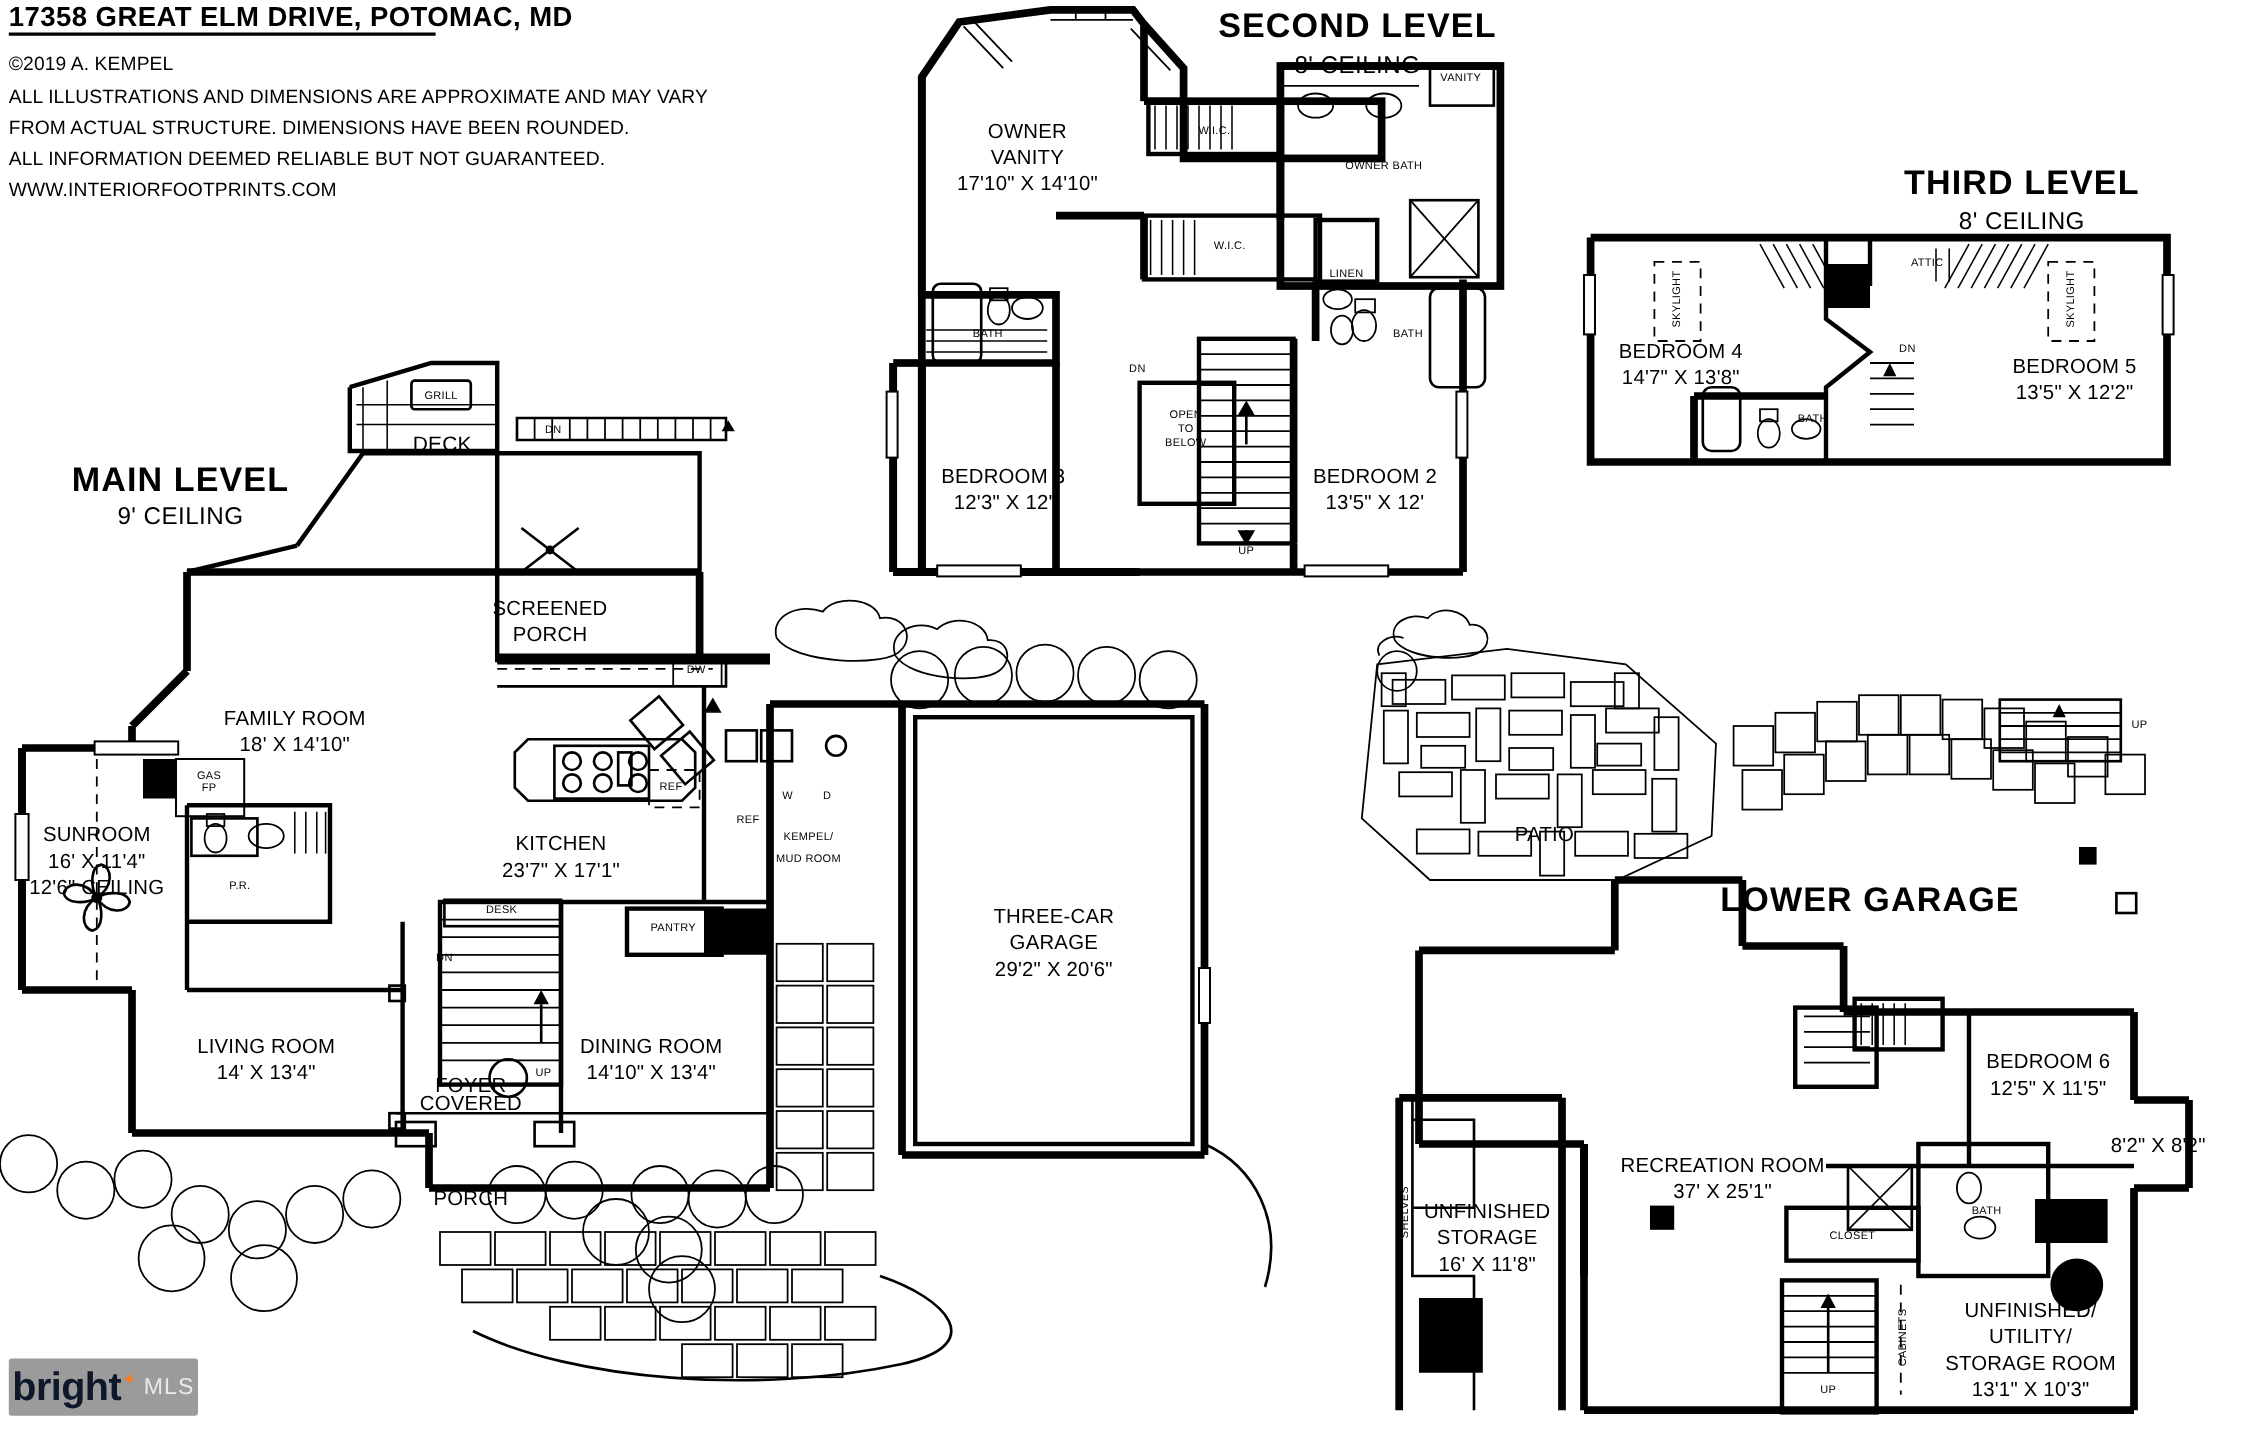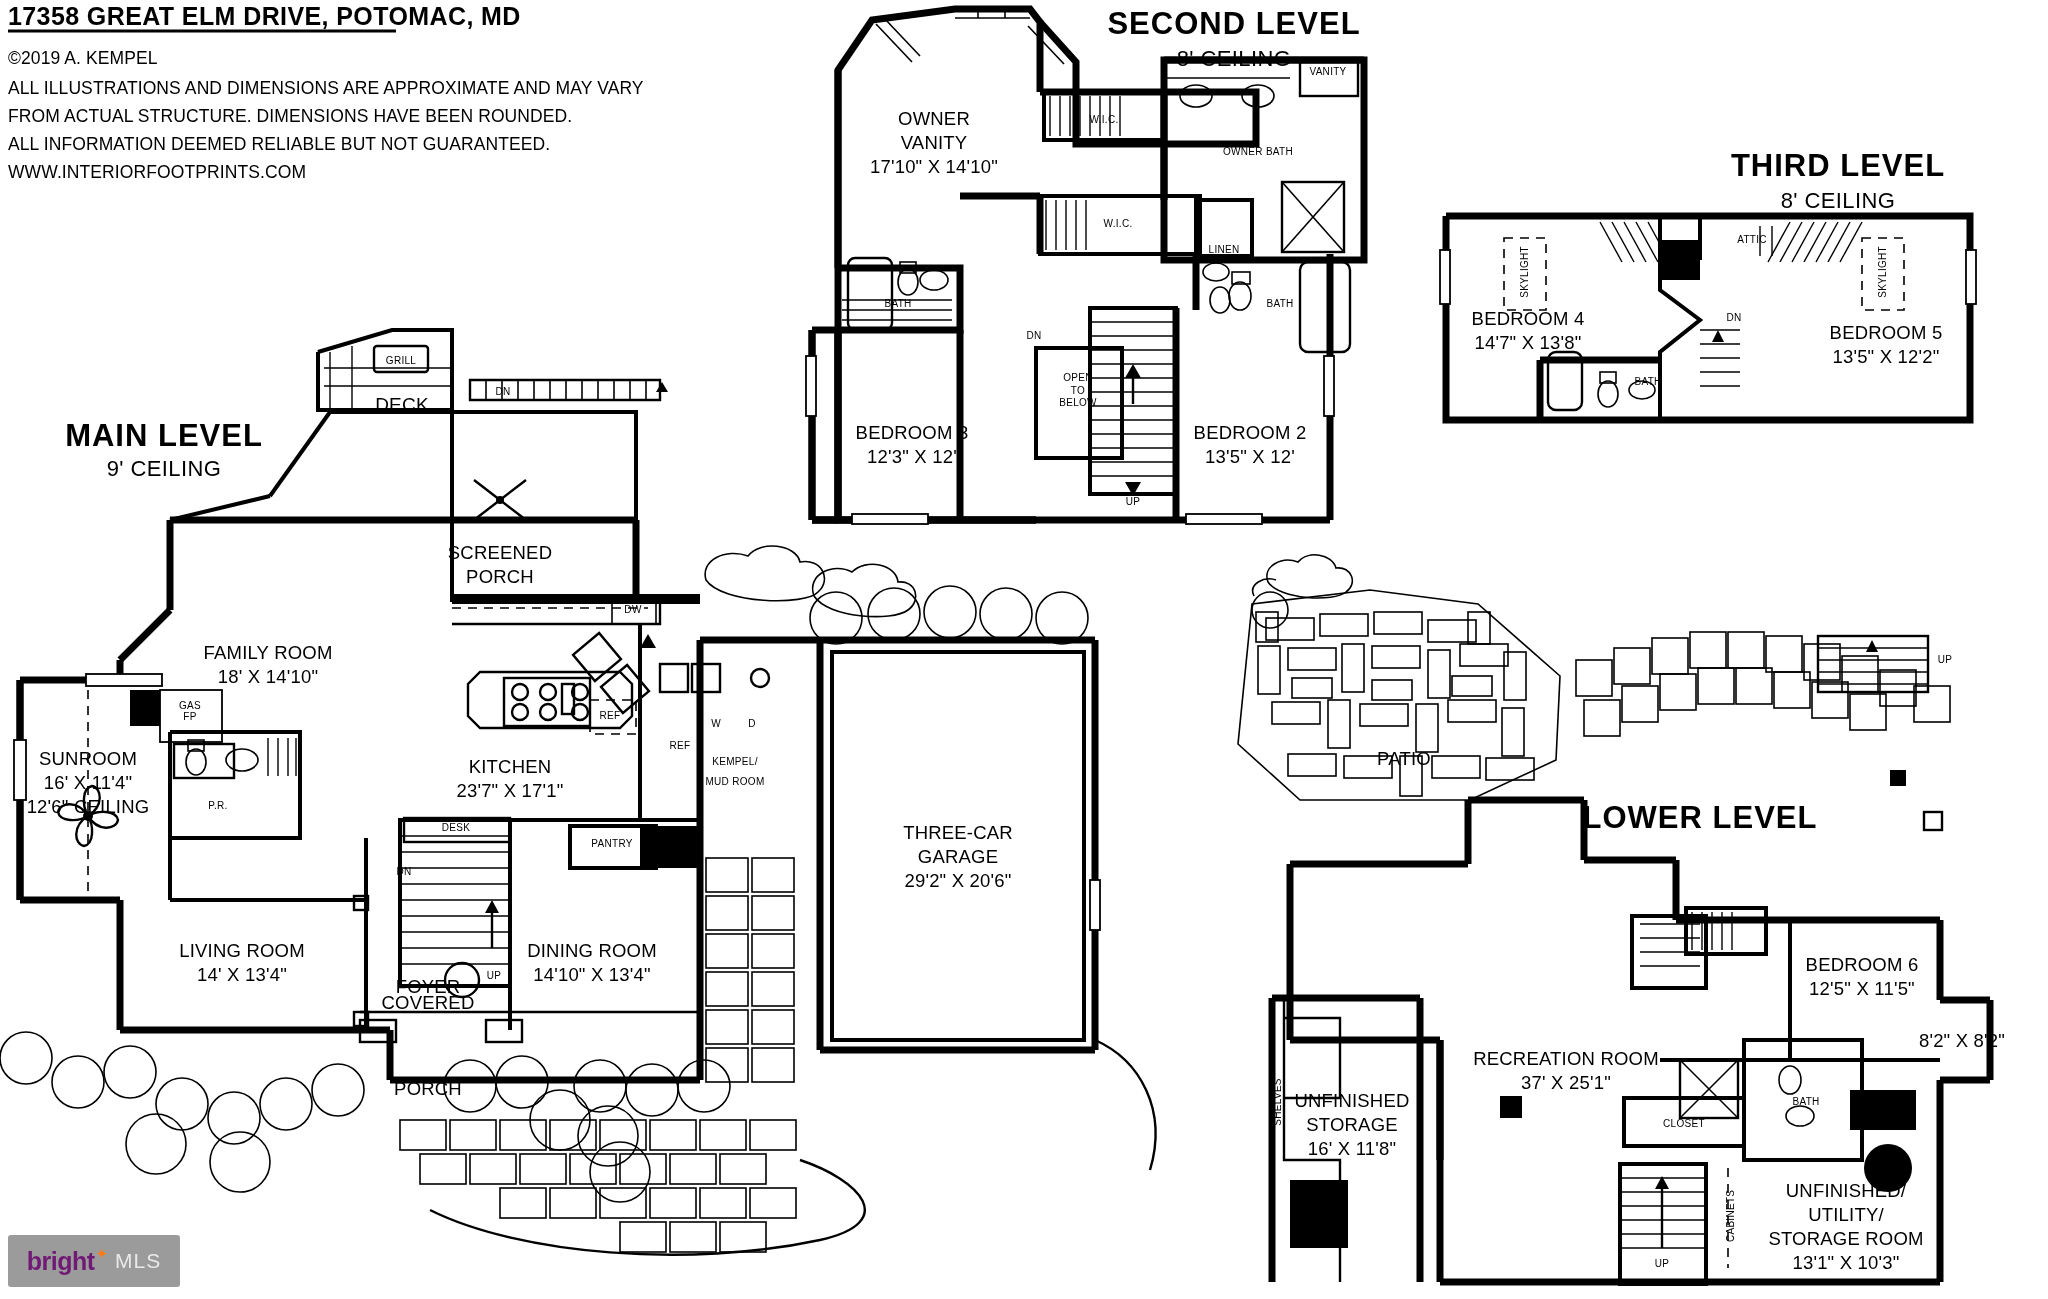--- a/index.html
+++ b/index.html
@@ -24,21 +24,21 @@
   .room{font-size:18.5px;letter-spacing:.2px;}
   .room-b{font-size:19px;letter-spacing:.2px;}
   .small{font-size:10px;letter-spacing:.3px;}
   .tiny{font-size:10px;letter-spacing:.3px;}
   .vert{transform:translateX(-50%) rotate(-90deg);transform-origin:center center;}
 
   
   .wm{position:absolute;left:8px;top:1235px;width:172px;height:52px;
       background:#9b9b9b;border-radius:3px;display:flex;align-items:center;
       justify-content:center;gap:4px;}
-  .wm .b{color:#701a75;font-size:25px;font-weight:700;letter-spacing:-.5px;}
+  .wm .b{color:#0f172a;font-size:36px;font-weight:700;letter-spacing:-.5px;}
   .wm .star{color:#ff7a18;font-size:15px;position:relative;top:-7px;left:-3px;}
   .wm .m{color:#e9e9e9;font-size:21px;letter-spacing:1px;}
 </style>
 </head>
 <body>
 
 <div class="canvas">
 
 <svg class="plan" viewBox="0 0 2048 1299">
   <defs>
@@ -638,21 +638,21 @@
 
 <div class="txt level-title ctr" style="left:164px;top:418px;">MAIN LEVEL</div>
 <div class="txt level-sub ctr" style="left:164px;top:456px;">9' CEILING</div>
 
 <div class="txt level-title ctr" style="left:1234px;top:6px;">SECOND LEVEL</div>
 <div class="txt level-sub ctr" style="left:1234px;top:46px;">8' CEILING</div>
 
 <div class="txt level-title ctr" style="left:1838px;top:148px;">THIRD LEVEL</div>
 <div class="txt level-sub ctr" style="left:1838px;top:188px;">8' CEILING</div>
 
-<div class="txt level-title ctr" style="left:1700px;top:800px;">LOWER LEVEL</div>
+<div class="txt level-title ctr" style="left:1700px;top:800px;">LOWER GARAGE</div>
 
 <div class="txt room ctr" style="left:88px;top:748px;">SUNROOM</div>
 <div class="txt room ctr" style="left:88px;top:772px;">16' X 11'4"</div>
 <div class="txt room ctr" style="left:88px;top:796px;">12'6" CEILING</div>
 
 <div class="txt room ctr" style="left:268px;top:642px;">FAMILY ROOM</div>
 <div class="txt room ctr" style="left:268px;top:666px;">18' X 14'10"</div>
 
 <div class="txt room ctr" style="left:500px;top:542px;">SCREENED</div>
 <div class="txt room ctr" style="left:500px;top:566px;">PORCH</div>

